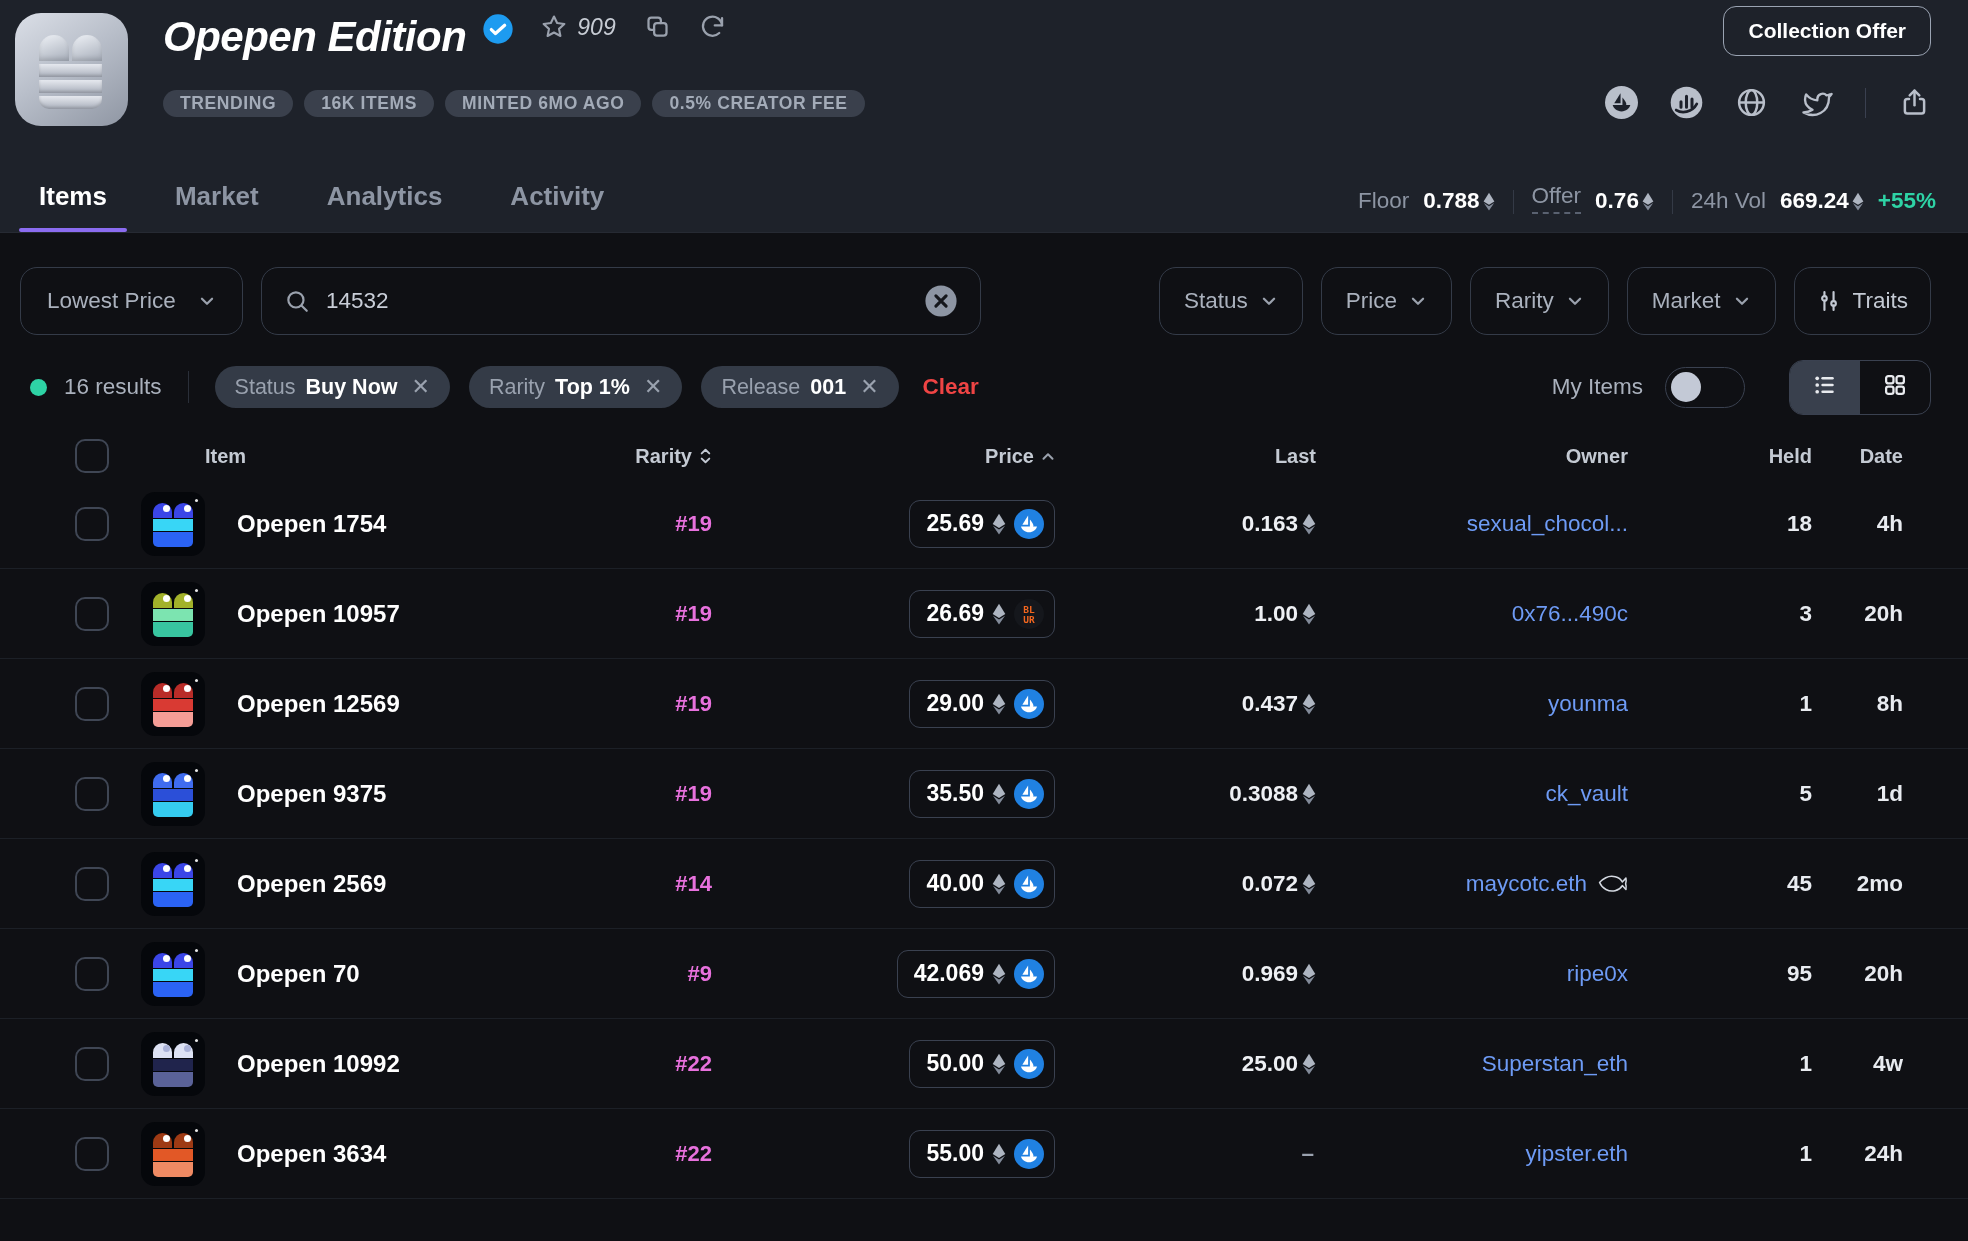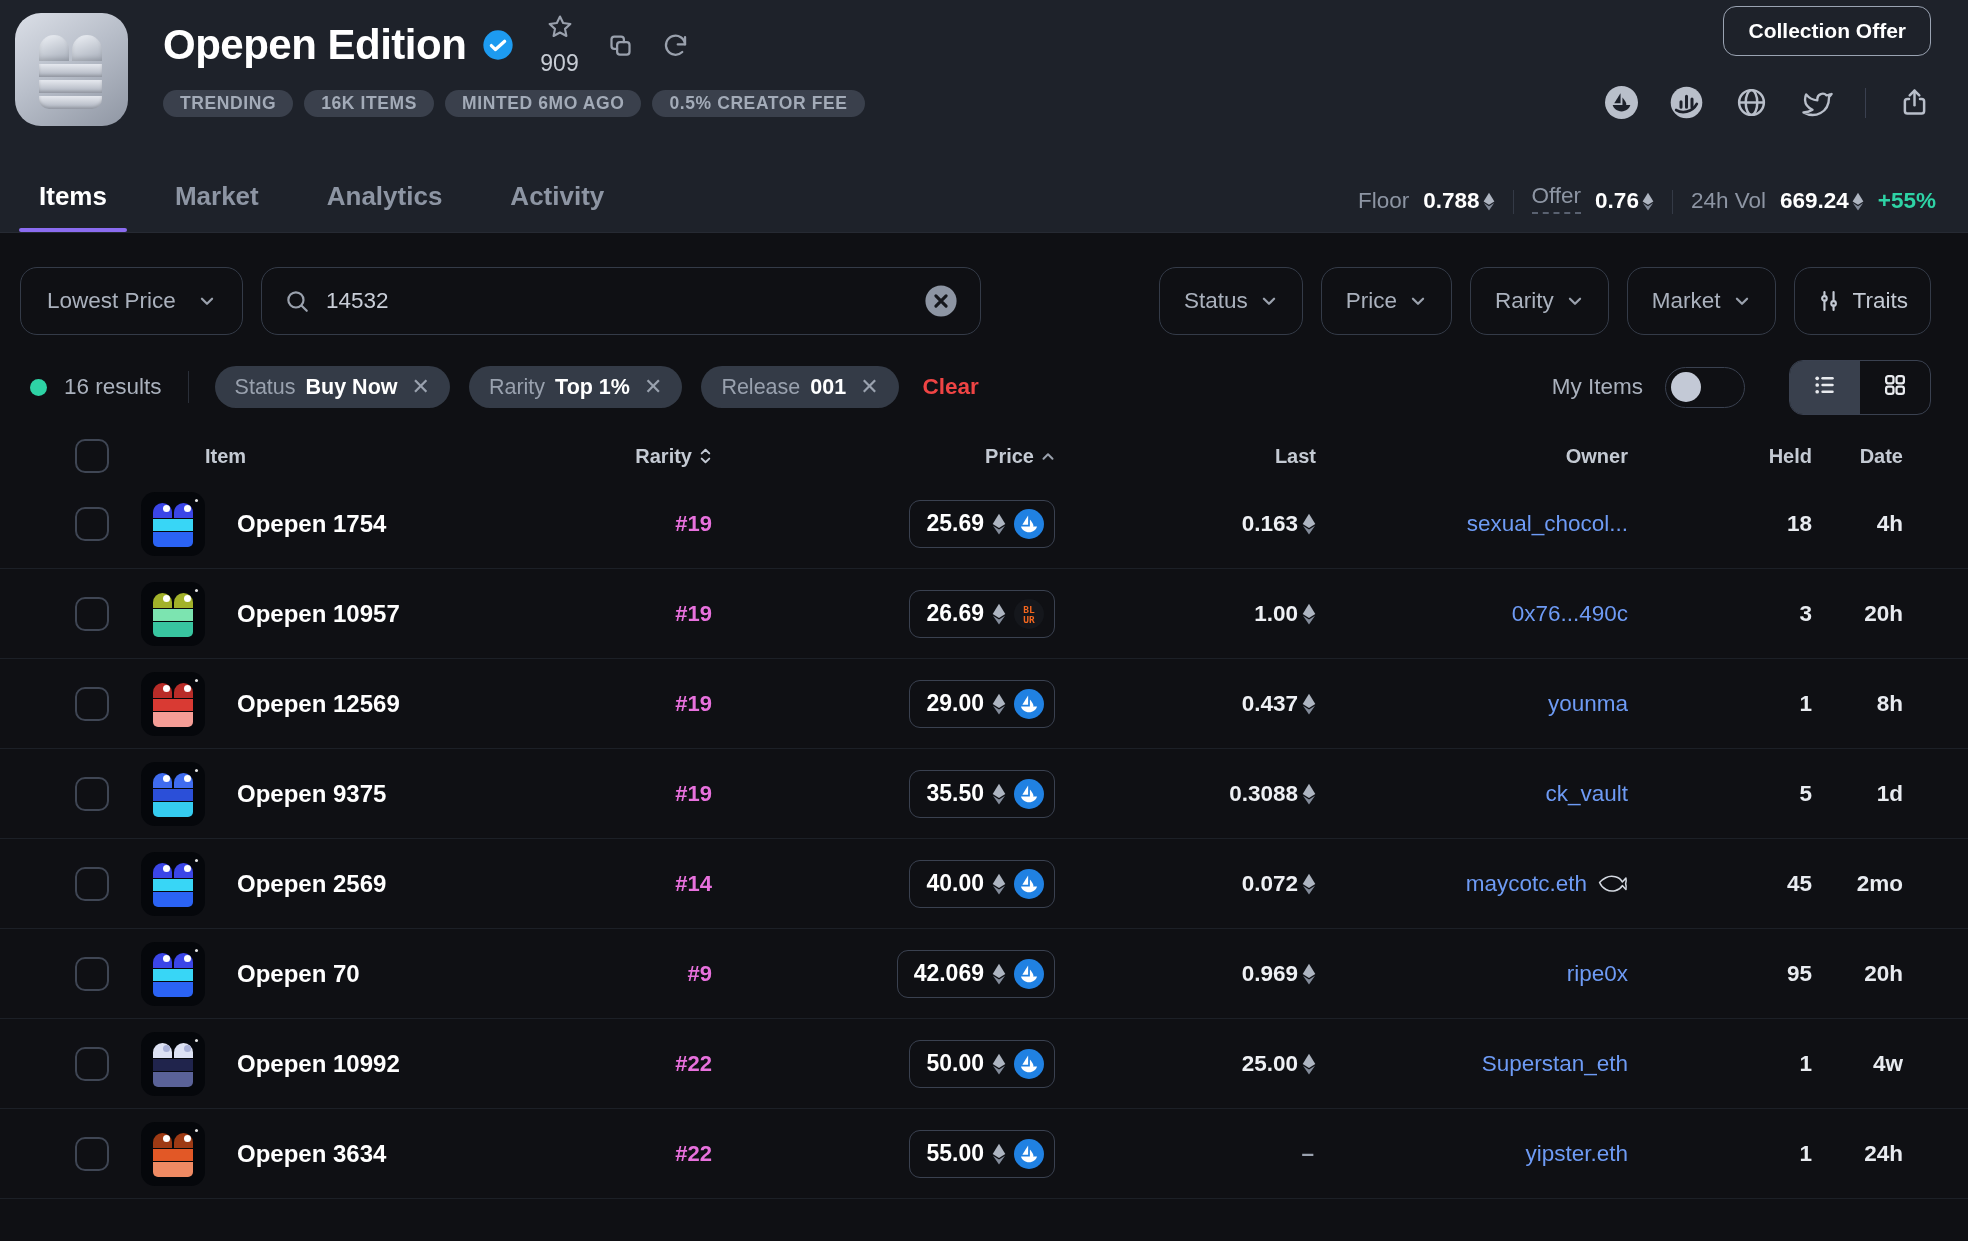--- a/index.html
+++ b/index.html
@@ -23,24 +23,24 @@
   .app{position:relative;width:1968px;height:1241px;overflow:hidden;background:var(--bg-content);}
 
   
   header{position:relative;height:233px;background:var(--bg-header);border-bottom:1px solid var(--border-subtle);}
   .logo{position:absolute;left:15px;top:13px;width:113px;height:113px;border-radius:26px;
     background:linear-gradient(145deg,#dbdfe7 0%,#b9bfca 45%,#8f96a3 100%);overflow:hidden;}
   .logo .l-eyes{position:absolute;left:24px;top:22px;display:flex;gap:3px;}
   .logo .l-eye{width:30px;height:26px;border-radius:15px 15px 0 0;background:linear-gradient(160deg,#eef1f6,#a7aeba);box-shadow:inset 0 -3px 4px rgba(0,0,0,.12);}
   .logo .l-bar{position:absolute;left:24px;width:63px;height:13px;background:linear-gradient(180deg,#e6e9ef,#aab0bc);box-shadow:inset 0 -2px 3px rgba(0,0,0,.15);}
   .logo .b1{top:51px}.logo .b2{top:67px}.logo .b3{top:83px;border-radius:0 0 10px 10px}
-  .title-row{position:absolute;left:163px;top:13px;display:flex;align-items:center;gap:12px;}
+  .title-row{position:absolute;left:163px;top:13px;display:flex;align-items:flex-start;gap:12px;font-style:italic;}
   .page-title{font-size:42px;font-weight:800;letter-spacing:-.5px;color:#fff;}
   .verified{width:32px;height:32px;display:inline-flex;margin-left:4px;}
-  .fav{display:flex;align-items:center;gap:9px;margin-left:14px;flex-direction:column;}
+  .fav{display:flex;align-items:center;gap:9px;margin-left:14px;}
   .fav .icon-box{width:28px;height:28px;display:inline-flex;}
   .fav-count{font-size:23px;color:#c7ccd4;font-weight:500;}
   .hdr-mini{width:27px;height:27px;display:inline-flex;margin-left:16px;cursor:pointer;}
   .badges{position:absolute;left:163px;top:90px;display:flex;gap:11px;}
   .badge{height:27px;padding:0 17px;border-radius:18px;background:var(--badge-bg);color:#a3abb8;
     font-size:17.5px;font-weight:600;letter-spacing:.6px;display:flex;align-items:center;}
   .collection-offer{position:absolute;right:37px;top:6px;height:50px;padding:0 24px;border-radius:13px;
     border:1.5px solid #9aa3b2;background:transparent;color:#fff;font-size:21px;font-weight:600;
     font-family:inherit;cursor:pointer;}
   .socials{position:absolute;right:37px;top:86px;display:flex;align-items:center;gap:32px;}

